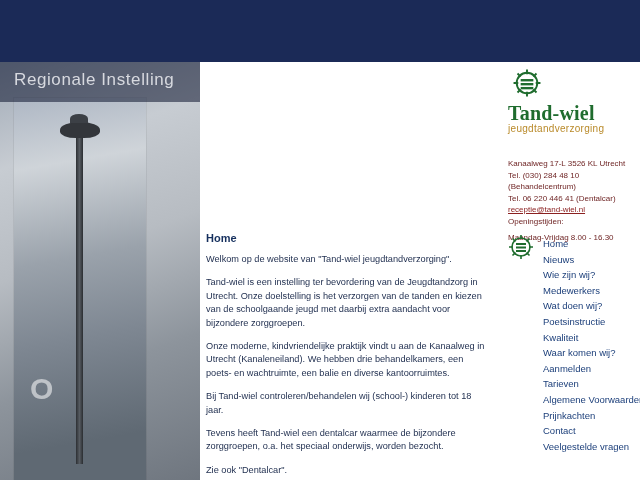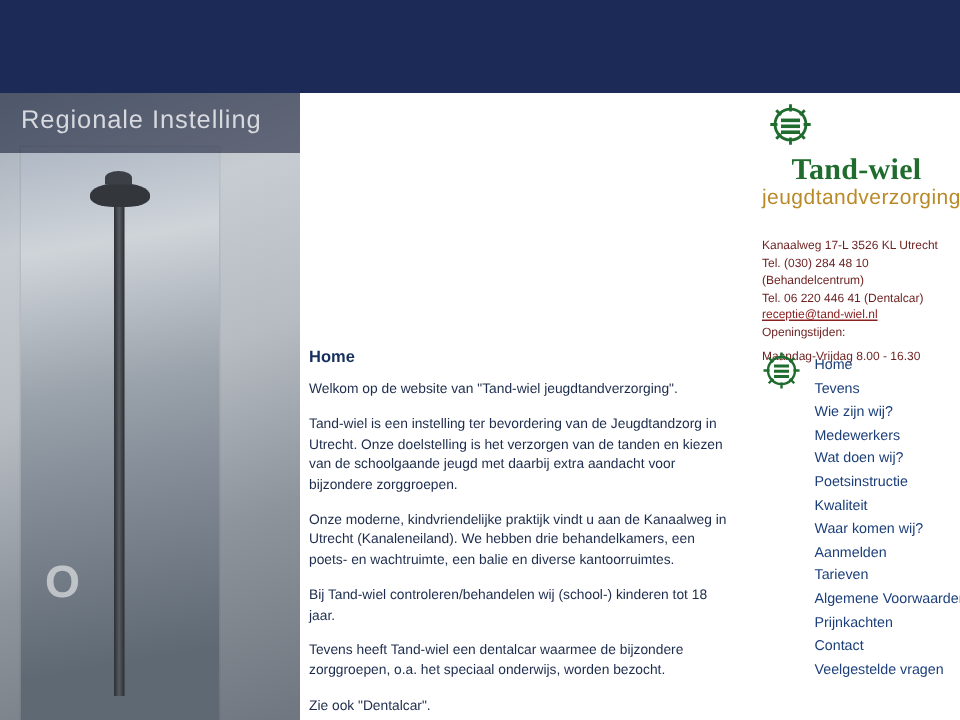--- a/index.html
+++ b/index.html
@@ -160,37 +160,36 @@
     position: absolute;
     left: 500px; top: 62px;
     width: 140px; height: 418px;
     background: #ffffff;
     padding: 0;
   }
   .logo-wrap {
     position: absolute;
     left: 508px; top: 66px;
     width: 126px;
-    text-align: center;
   }
   .logo-gear {
     width: 38px; height: 34px;
     display: block;
   }
   .logo-name {
     color: #1f6c2e;
     font-size: 20px;
     font-weight: bold;
     margin-top: 2px;
     font-family: "Liberation Serif", serif;
     letter-spacing: 0.2px;
   }
   .logo-sub {
     color: #b98a2a;
-    font-size: 14px;
+    font-size: 10px;
     margin-top: -2px;
     letter-spacing: 0.3px;
   }
   .contact {
     position: absolute;
     left: 508px; top: 158px;
     width: 130px;
     font-size: 8px;
     line-height: 11.5px;
     color: #6b1f1f;
@@ -320,21 +319,21 @@
       <circle cx="15" cy="15" r="9"></circle>
       <path d="M15 3 v4 M15 23 v4 M3 15 h4 M23 15 h4 M6.5 6.5 l3 3 M20.5 20.5 l3 3 M23.5 6.5 l-3 3 M9.5 20.5 l-3 3"></path>
     </g>
     <rect x="10" y="11" width="10" height="2" fill="#1f6c2e"></rect>
     <rect x="10" y="14.5" width="10" height="2" fill="#1f6c2e"></rect>
     <rect x="10" y="18" width="10" height="2" fill="#1f6c2e"></rect>
   </svg>
 
   <div class="nav">
     <div class="nav-item">Home</div>
-    <div class="nav-item">Tevens</div>
+    <div class="nav-item">Nieuws</div>
     <div class="nav-item">Wie zijn wij?</div>
     <div class="nav-item">Medewerkers</div>
     <div class="nav-item">Wat doen wij?</div>
     <div class="nav-item">Poetsinstructie</div>
     <div class="nav-item">Kwaliteit</div>
     <div class="nav-item">Waar komen wij?</div>
     <div class="nav-item">Aanmelden</div>
     <div class="nav-item">Tarieven</div>
     <div class="nav-item">Algemene Voorwaarden</div>
     <div class="nav-item">Prijnkachten</div>

